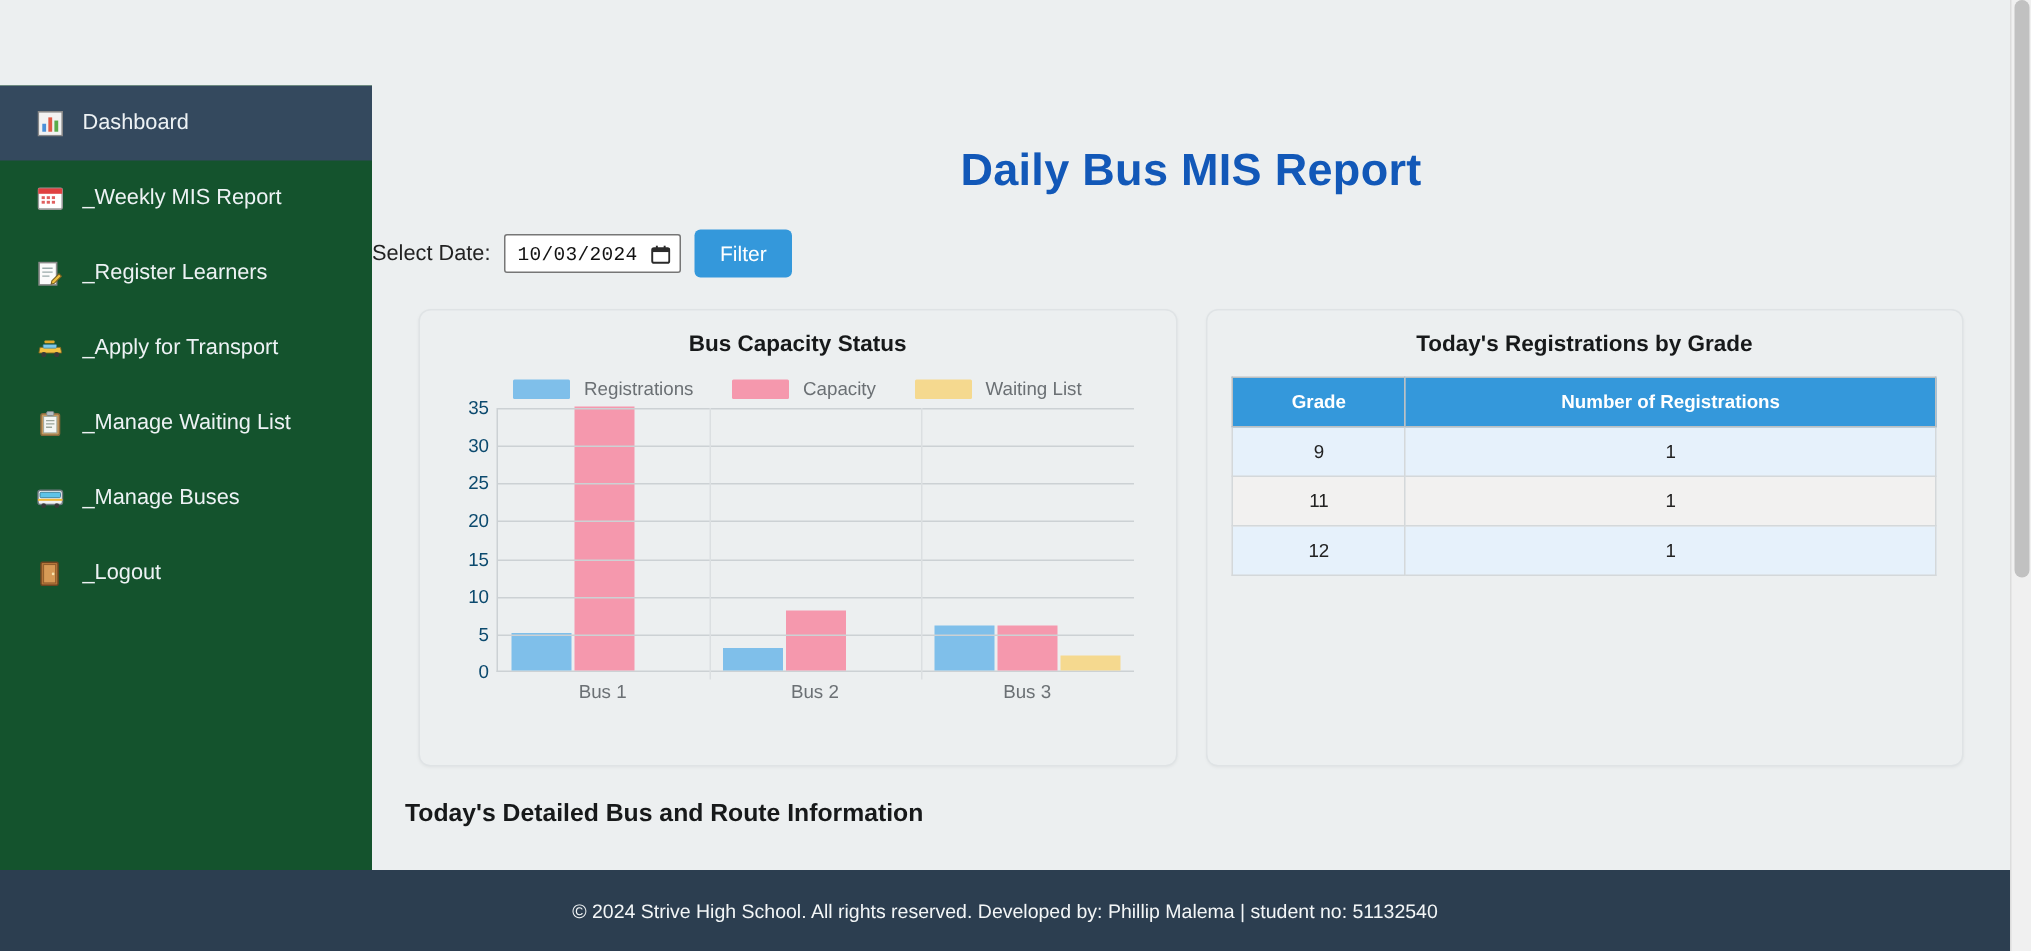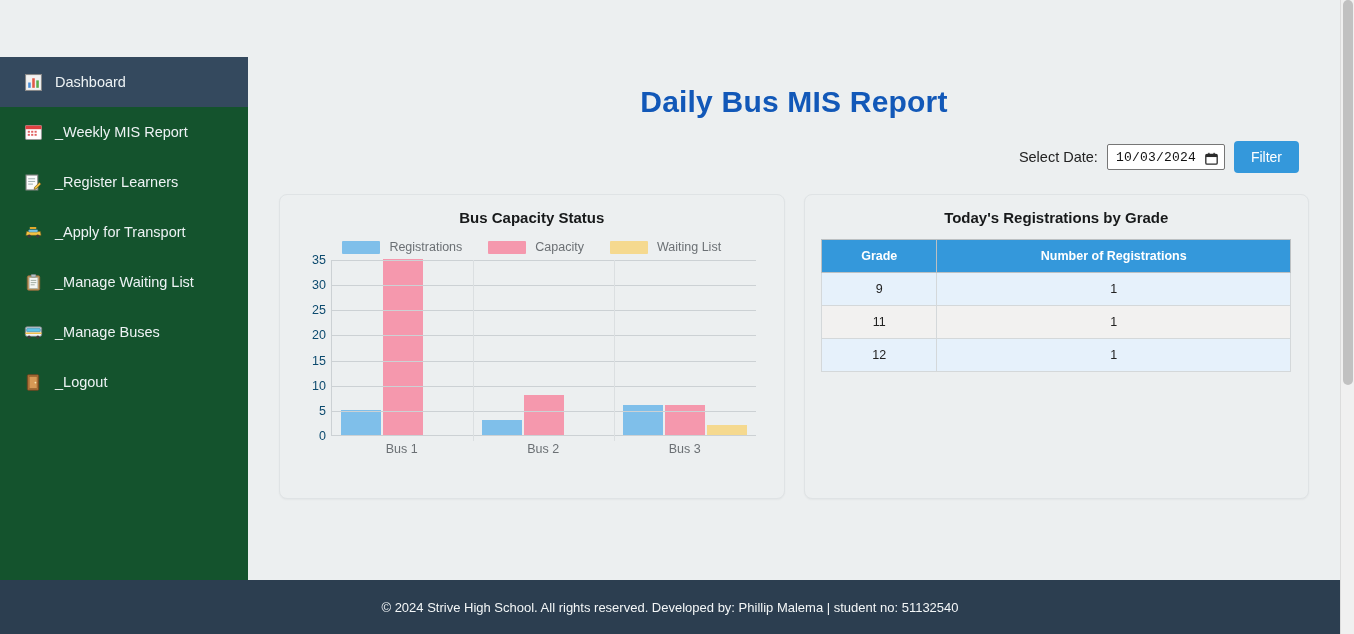--- a/index.html
+++ b/index.html
@@ -90,27 +90,26 @@
     top: 57px; left: 248px;
     width: 1092px; height: 523px;
     background: #eceff0;
     overflow: hidden;
   }
   .page-title {
     text-align: center;
     color: #1258b8;
     font-size: 30px;
     font-weight: bold;
-    margin-top: 28px;
+    margin-top: 40px;
     letter-spacing: .2px;
   }
   .filter-row {
     display: flex;
     align-items: center;
-    justify-content: flex-end;
     gap: 9px;
     margin: 22px 41px 0 0;
   }
   .filter-label { font-size: 14.5px; color: #222; }
   .date-box {
     display: inline-flex;
     align-items: center;
     justify-content: space-between;
     gap: 7px;
     background: #ffffff;
@@ -511,20 +510,21 @@
               <tr>
                 <td>12</td>
                 <td>1</td>
               </tr>
             </tbody>
         </table>
       </section>
 
     </div>
 
+    <h2 class="detail-heading">Today's Detailed Bus and Route Information</h2>
   </main>
 
   <div class="footer">
     <span>© 2024 Strive High School. All rights reserved. Developed by: Phillip Malema | student no: 51132540</span>
   </div>
 
   <div class="scrollbar">
     <div class="scroll-thumb"></div>
   </div>
 

